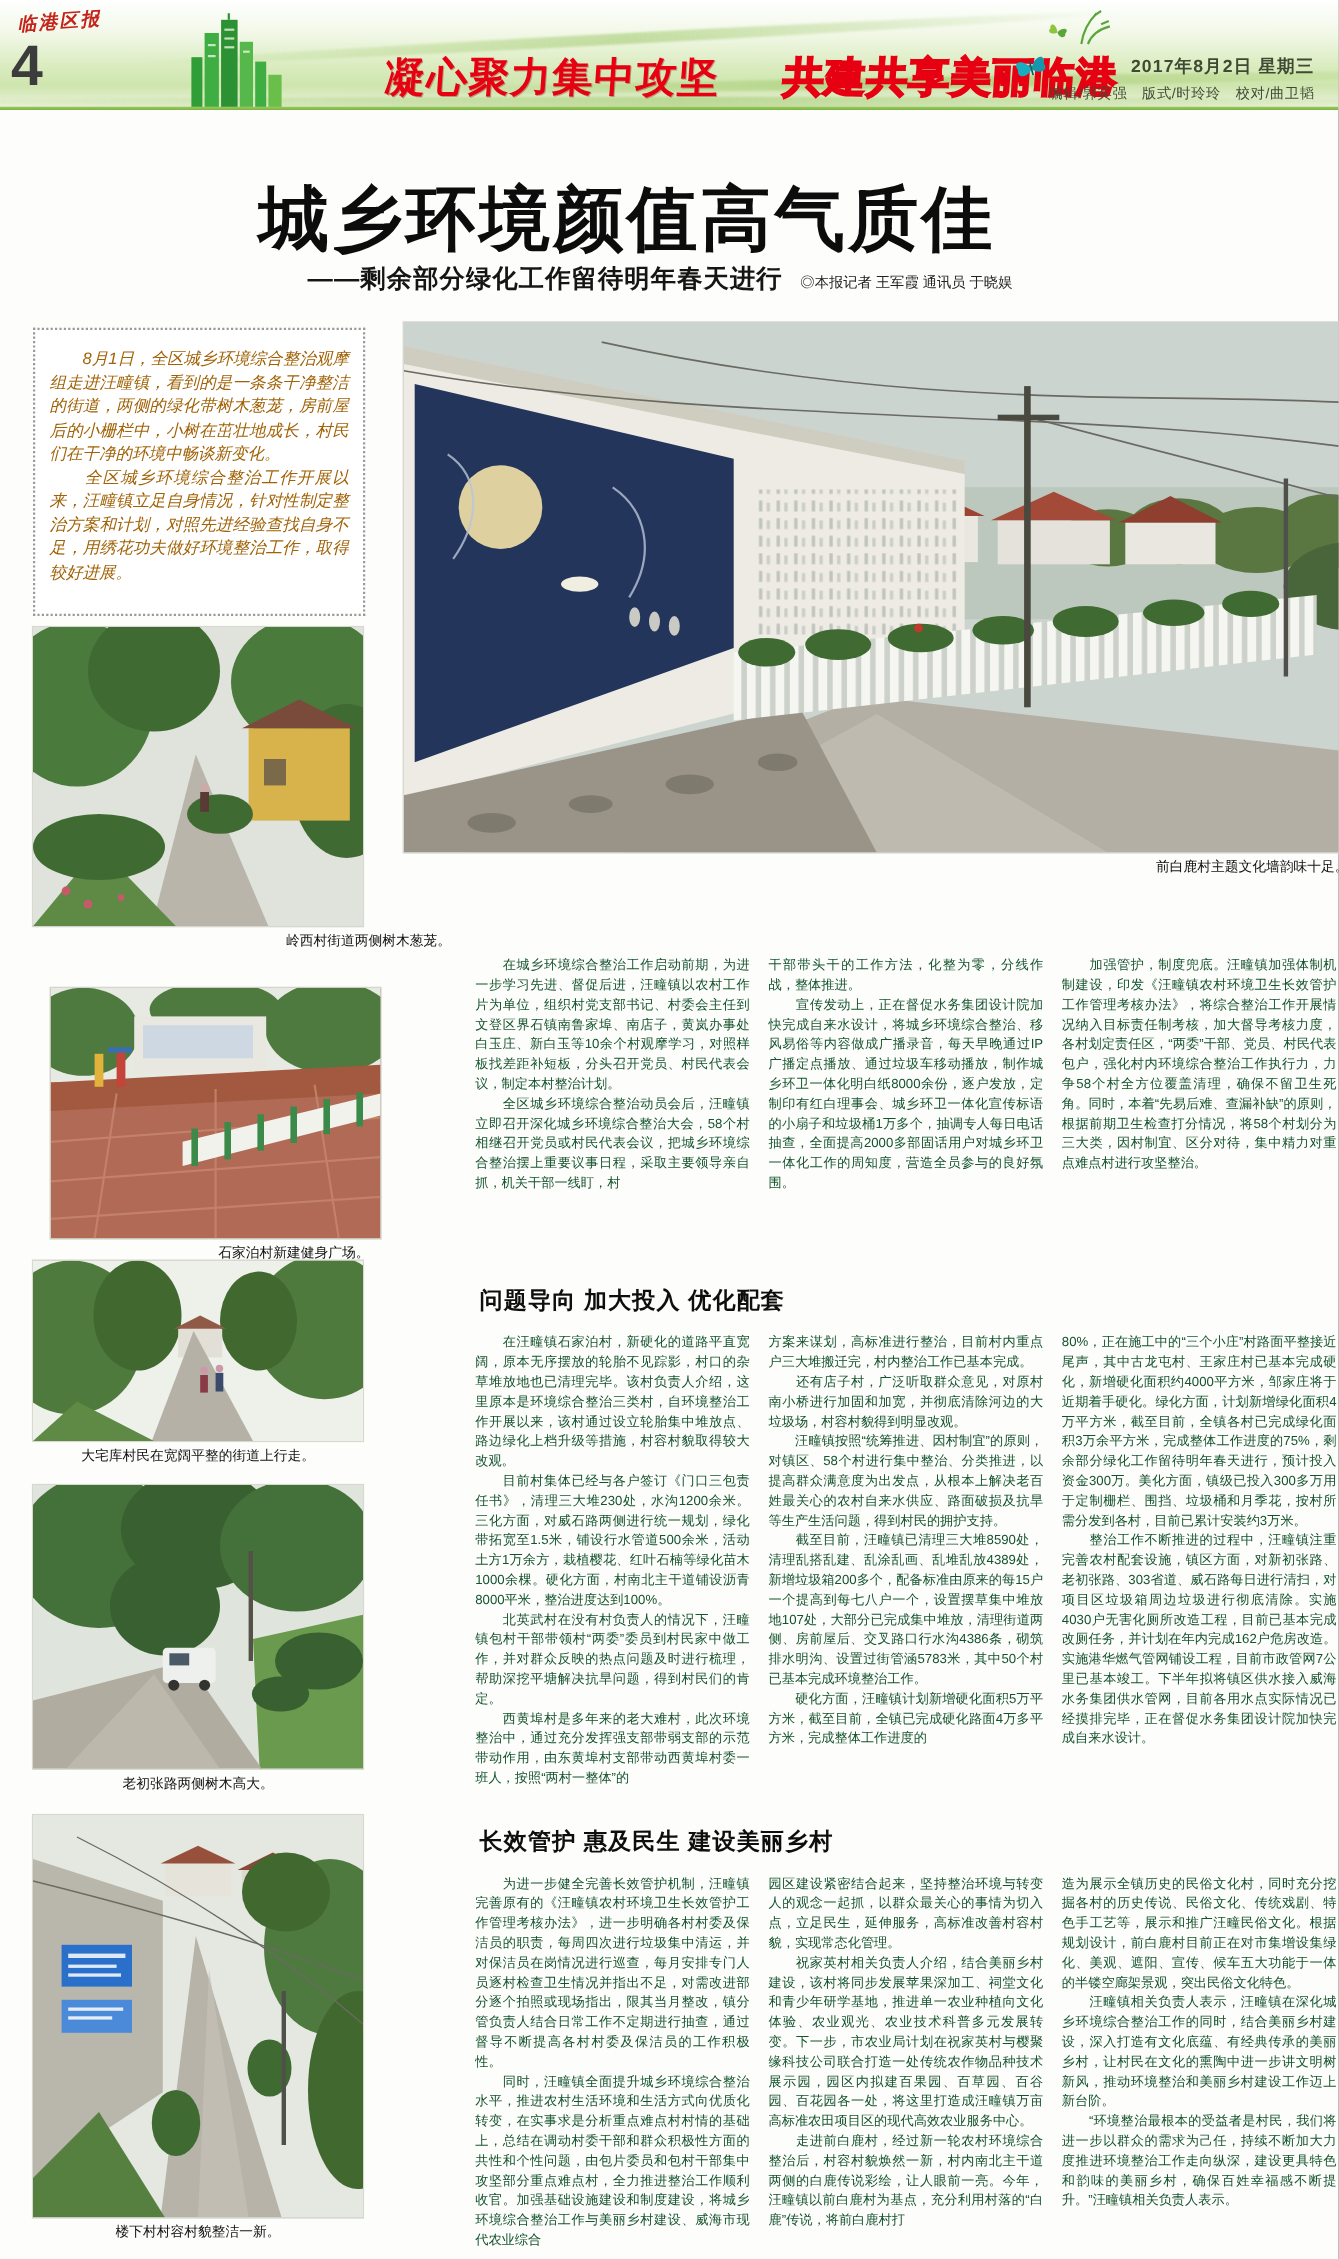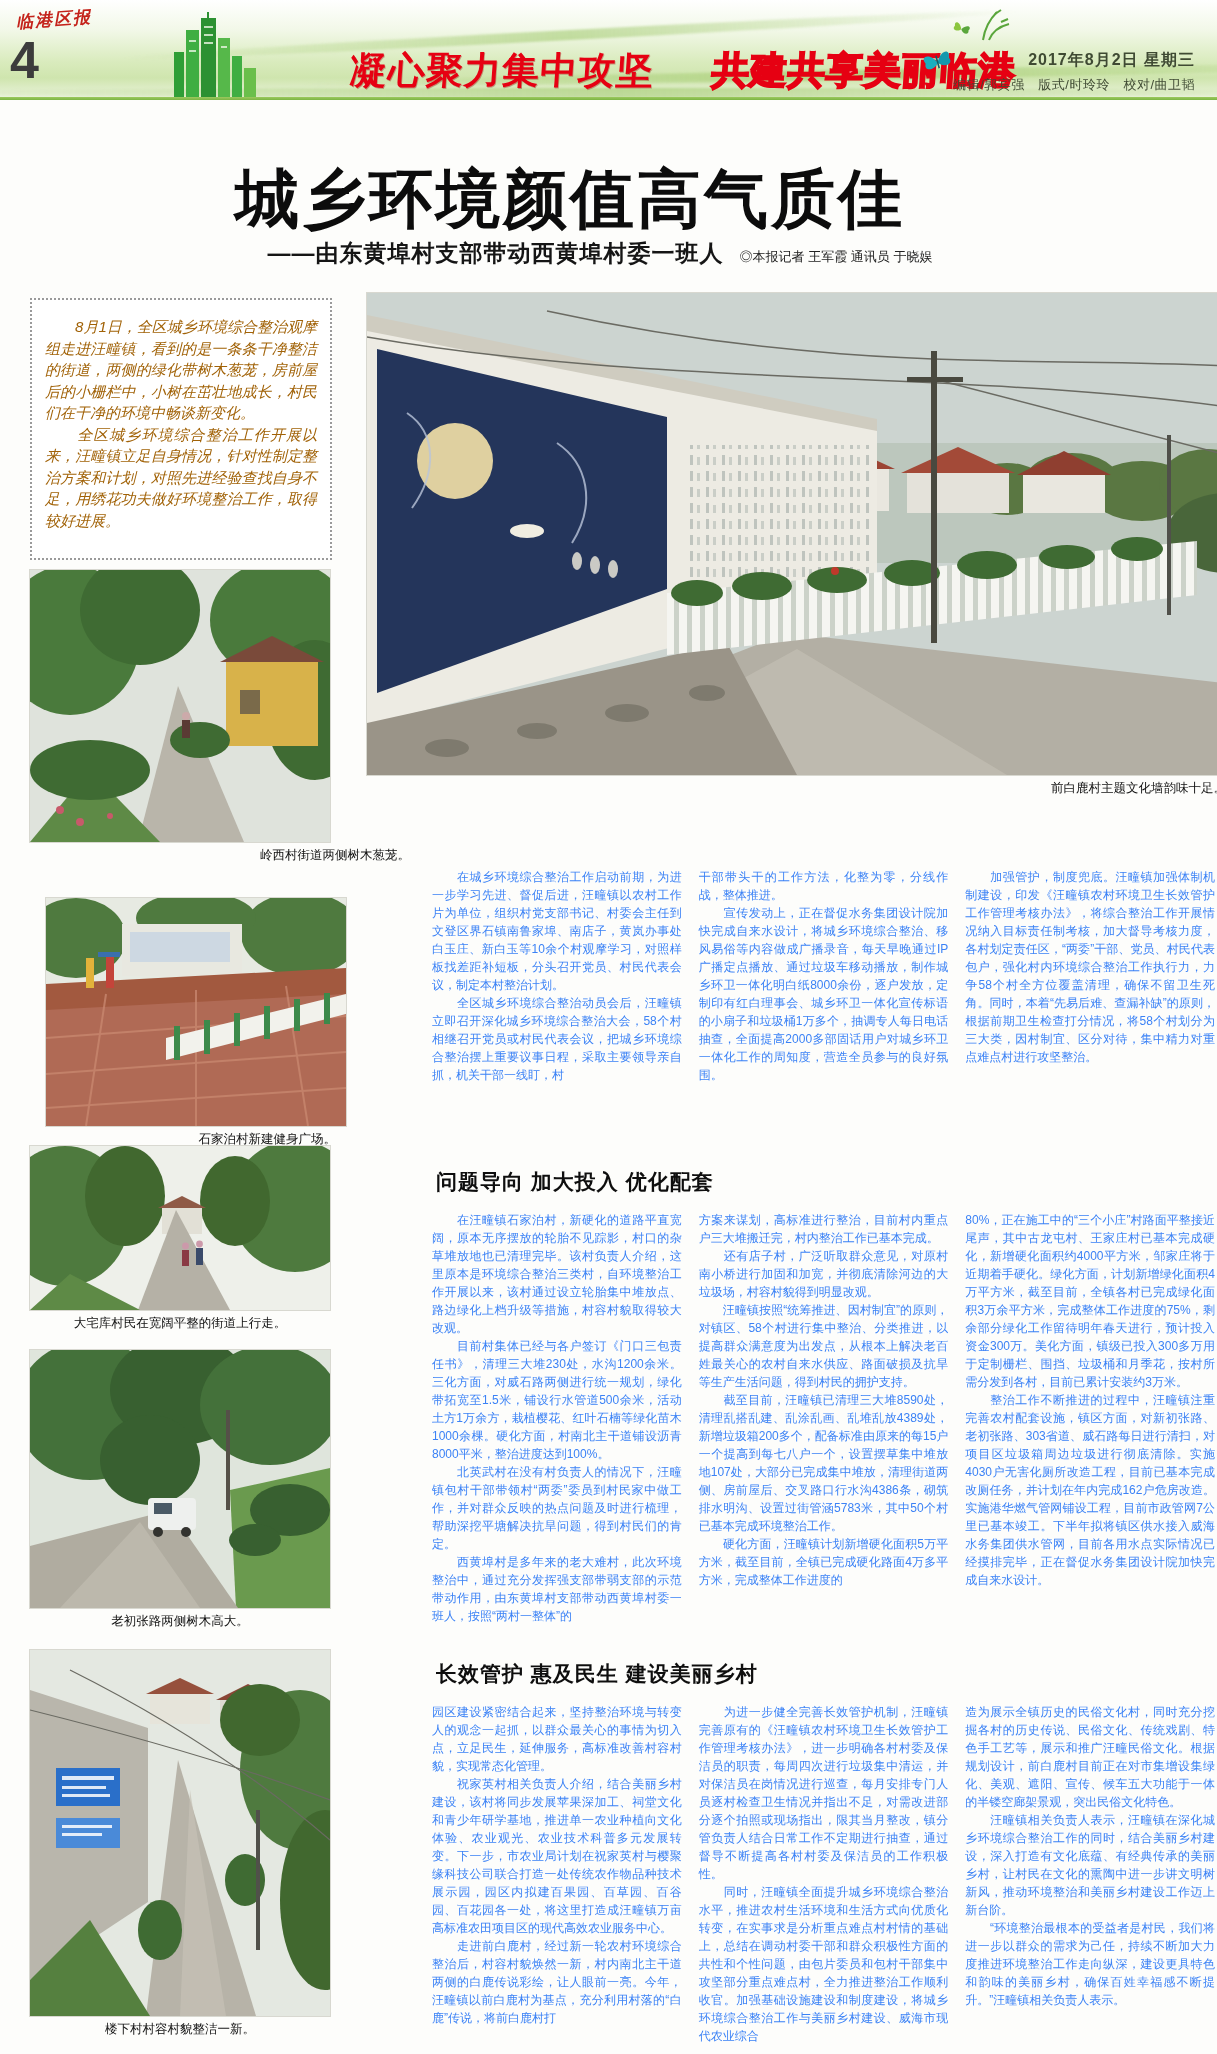--- a/index.html
+++ b/index.html
@@ -38,21 +38,21 @@
   .figure{position:absolute;}
   .photo{position:relative;overflow:hidden;background:#cfd4cc;box-shadow:0 0 0 1px #d8d8d0;}
   .photo svg{display:block;width:100%;height:100%;}
   .caption{font-size:12.5px;color:#111;margin-top:6px;line-height:15px;}
   .cap-right{text-align:right;}
   .cap-center{text-align:center;}
   
   .section{position:absolute;left:432px;width:783px;}
   .section-heading{font-size:21px;font-weight:bold;color:#0e0e0e;letter-spacing:1px;margin:0 0 15px 4px;}
   .cols{display:grid;grid-template-columns:repeat(3,1fr);column-gap:17px;}
-  .col{font-size:12px;line-height:18px;text-align:justify;white-space:pre-wrap;color:#3b82f6;}
+  .col{font-size:12px;line-height:18px;text-align:justify;white-space:pre-wrap;color:#14532d;}
 </style>
 </head>
 <body>
 
 <div id="page">
 
   <div id="header">
     <div class="streak" style="left:120px;top:30px;transform:rotate(-3deg);"></div>
     <div class="streak" style="left:300px;top:70px;width:1100px;transform:rotate(-1deg);"></div>
     <div class="streak" style="left:-80px;top:88px;width:1400px;"></div>
@@ -101,21 +101,21 @@
     </div>
     <div id="dateblock">
       <div id="date-line">2017年8月2日  星期三</div>
       <div id="credits-line">编辑/郭宾强　版式/时玲玲　校对/曲卫韬</div>
     </div>
     <div id="header-rule"></div>
   </div>
 
   <h1 id="headline">城乡环境颜值高气质佳</h1>
   <div id="subhead-row">
-    <span id="subheadline">——由东黄埠村支部带动西黄埠村委一班人</span>
+    <span id="subheadline">——剩余部分绿化工作留待明年春天进行</span>
     <span id="byline">◎本报记者 王军霞  通讯员 于晓娱</span>
   </div>
 
   <div id="intro-box">
     <div id="intro-text">　　8月1日，全区城乡环境综合整治观摩组走进汪疃镇，看到的是一条条干净整洁的街道，两侧的绿化带树木葱茏，房前屋后的小栅栏中，小树在茁壮地成长，村民们在干净的环境中畅谈新变化。
 　　全区城乡环境综合整治工作开展以来，汪疃镇立足自身情况，针对性制定整治方案和计划，对照先进经验查找自身不足，用绣花功夫做好环境整治工作，取得较好进展。</div>
   </div>
 
   <figure class="figure" style="left:322px;top:293px;width:875px;margin:0;padding-left:45px;">
     <div class="photo" style="width:875px;height:482px;">
@@ -383,24 +383,24 @@
 　　截至目前，汪疃镇已清理三大堆8590处，清理乱搭乱建、乱涂乱画、乱堆乱放4389处，新增垃圾箱200多个，配备标准由原来的每15户一个提高到每七八户一个，设置摆草集中堆放地107处，大部分已完成集中堆放，清理街道两侧、房前屋后、交叉路口行水沟4386条，砌筑排水明沟、设置过街管涵5783米，其中50个村已基本完成环境整治工作。
 　　硬化方面，汪疃镇计划新增硬化面积5万平方米，截至目前，全镇已完成硬化路面4万多平方米，完成整体工作进度的</div>
       <div class="col">80%，正在施工中的“三个小庄”村路面平整接近尾声，其中古龙屯村、王家庄村已基本完成硬化，新增硬化面积约4000平方米，邹家庄将于近期着手硬化。绿化方面，计划新增绿化面积4万平方米，截至目前，全镇各村已完成绿化面积3万余平方米，完成整体工作进度的75%，剩余部分绿化工作留待明年春天进行，预计投入资金300万。美化方面，镇级已投入300多万用于定制栅栏、围挡、垃圾桶和月季花，按村所需分发到各村，目前已累计安装约3万米。
 　　整治工作不断推进的过程中，汪疃镇注重完善农村配套设施，镇区方面，对新初张路、老初张路、303省道、威石路每日进行清扫，对项目区垃圾箱周边垃圾进行彻底清除。实施4030户无害化厕所改造工程，目前已基本完成改厕任务，并计划在年内完成162户危房改造。实施港华燃气管网铺设工程，目前市政管网7公里已基本竣工。下半年拟将镇区供水接入威海水务集团供水管网，目前各用水点实际情况已经摸排完毕，正在督促水务集团设计院加快完成自来水设计。</div>
     </div>
   </div>
 
   <div class="section" style="top:1660px;">
     <h2 class="section-heading">长效管护 惠及民生 建设美丽乡村</h2>
     <div class="cols">
+      <div class="col">　　为进一步健全完善长效管护机制，汪疃镇完善原有的《汪疃镇农村环境卫生长效管护工作管理考核办法》，进一步明确各村村委及保洁员的职责，每周四次进行垃圾集中清运，并对保洁员在岗情况进行巡查，每月安排专门人员逐村检查卫生情况并指出不足，对需改进部分逐个拍照或现场指出，限其当月整改，镇分管负责人结合日常工作不定期进行抽查，通过督导不断提高各村村委及保洁员的工作积极性。
+　　同时，汪疃镇全面提升城乡环境综合整治水平，推进农村生活环境和生活方式向优质化转变，在实事求是分析重点难点村村情的基础上，总结在调动村委干部和群众积极性方面的共性和个性问题，由包片委员和包村干部集中攻坚部分重点难点村，全力推进整治工作顺利收官。加强基础设施建设和制度建设，将城乡环境综合整治工作与美丽乡村建设、威海市现代农业综合</div>
       <div class="col">园区建设紧密结合起来，坚持整治环境与转变人的观念一起抓，以群众最关心的事情为切入点，立足民生，延伸服务，高标准改善村容村貌，实现常态化管理。
 　　祝家英村相关负责人介绍，结合美丽乡村建设，该村将同步发展苹果深加工、祠堂文化和青少年研学基地，推进单一农业种植向文化体验、农业观光、农业技术科普多元发展转变。下一步，市农业局计划在祝家英村与樱聚缘科技公司联合打造一处传统农作物品种技术展示园，园区内拟建百果园、百草园、百谷园、百花园各一处，将这里打造成汪疃镇万亩高标准农田项目区的现代高效农业服务中心。
 　　走进前白鹿村，经过新一轮农村环境综合整治后，村容村貌焕然一新，村内南北主干道两侧的白鹿传说彩绘，让人眼前一亮。今年，汪疃镇以前白鹿村为基点，充分利用村落的“白鹿”传说，将前白鹿村打</div>
-      <div class="col">　　为进一步健全完善长效管护机制，汪疃镇完善原有的《汪疃镇农村环境卫生长效管护工作管理考核办法》，进一步明确各村村委及保洁员的职责，每周四次进行垃圾集中清运，并对保洁员在岗情况进行巡查，每月安排专门人员逐村检查卫生情况并指出不足，对需改进部分逐个拍照或现场指出，限其当月整改，镇分管负责人结合日常工作不定期进行抽查，通过督导不断提高各村村委及保洁员的工作积极性。
-　　同时，汪疃镇全面提升城乡环境综合整治水平，推进农村生活环境和生活方式向优质化转变，在实事求是分析重点难点村村情的基础上，总结在调动村委干部和群众积极性方面的共性和个性问题，由包片委员和包村干部集中攻坚部分重点难点村，全力推进整治工作顺利收官。加强基础设施建设和制度建设，将城乡环境综合整治工作与美丽乡村建设、威海市现代农业综合</div>
       <div class="col">造为展示全镇历史的民俗文化村，同时充分挖掘各村的历史传说、民俗文化、传统戏剧、特色手工艺等，展示和推广汪疃民俗文化。根据规划设计，前白鹿村目前正在对市集增设集绿化、美观、遮阳、宣传、候车五大功能于一体的半镂空廊架景观，突出民俗文化特色。
 　　汪疃镇相关负责人表示，汪疃镇在深化城乡环境综合整治工作的同时，结合美丽乡村建设，深入打造有文化底蕴、有经典传承的美丽乡村，让村民在文化的熏陶中进一步讲文明树新风，推动环境整治和美丽乡村建设工作迈上新台阶。
 　　“环境整治最根本的受益者是村民，我们将进一步以群众的需求为己任，持续不断加大力度推进环境整治工作走向纵深，建设更具特色和韵味的美丽乡村，确保百姓幸福感不断提升。”汪疃镇相关负责人表示。</div>
     </div>
   </div>
 
 </div>
 
 </body></html>

